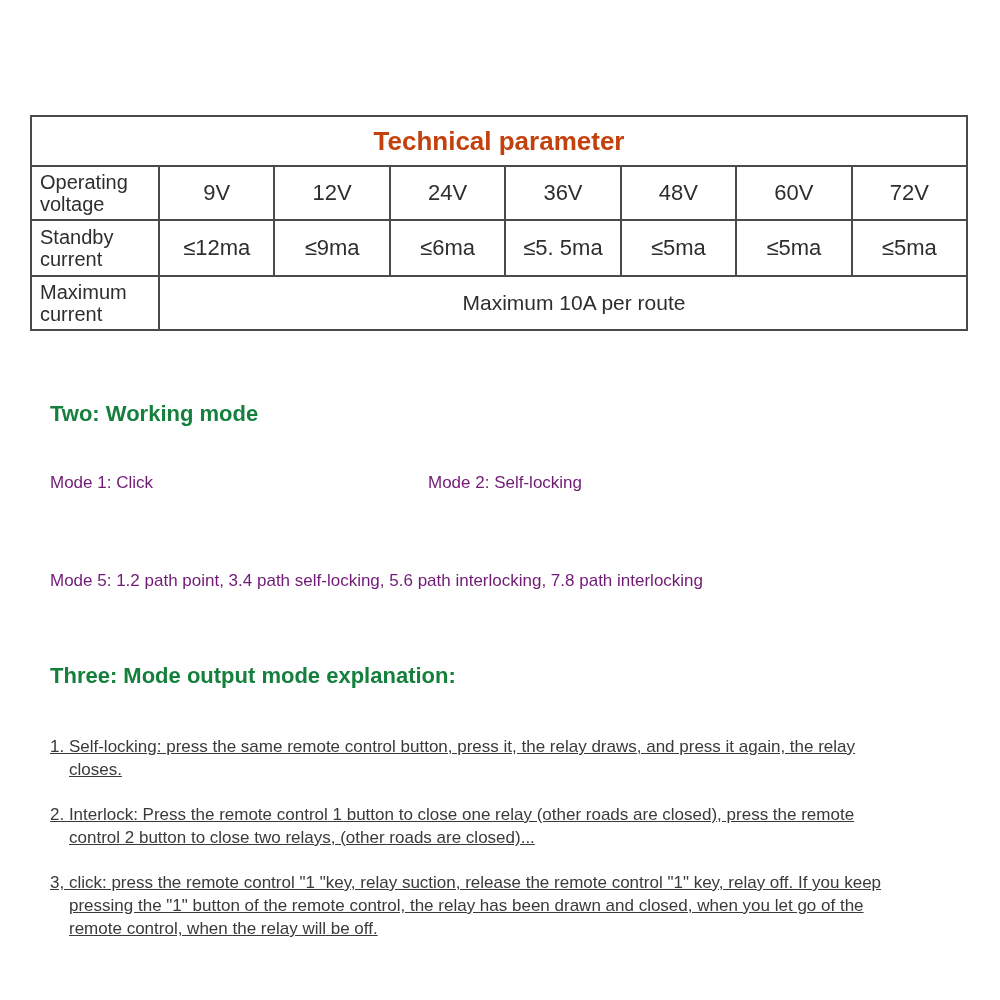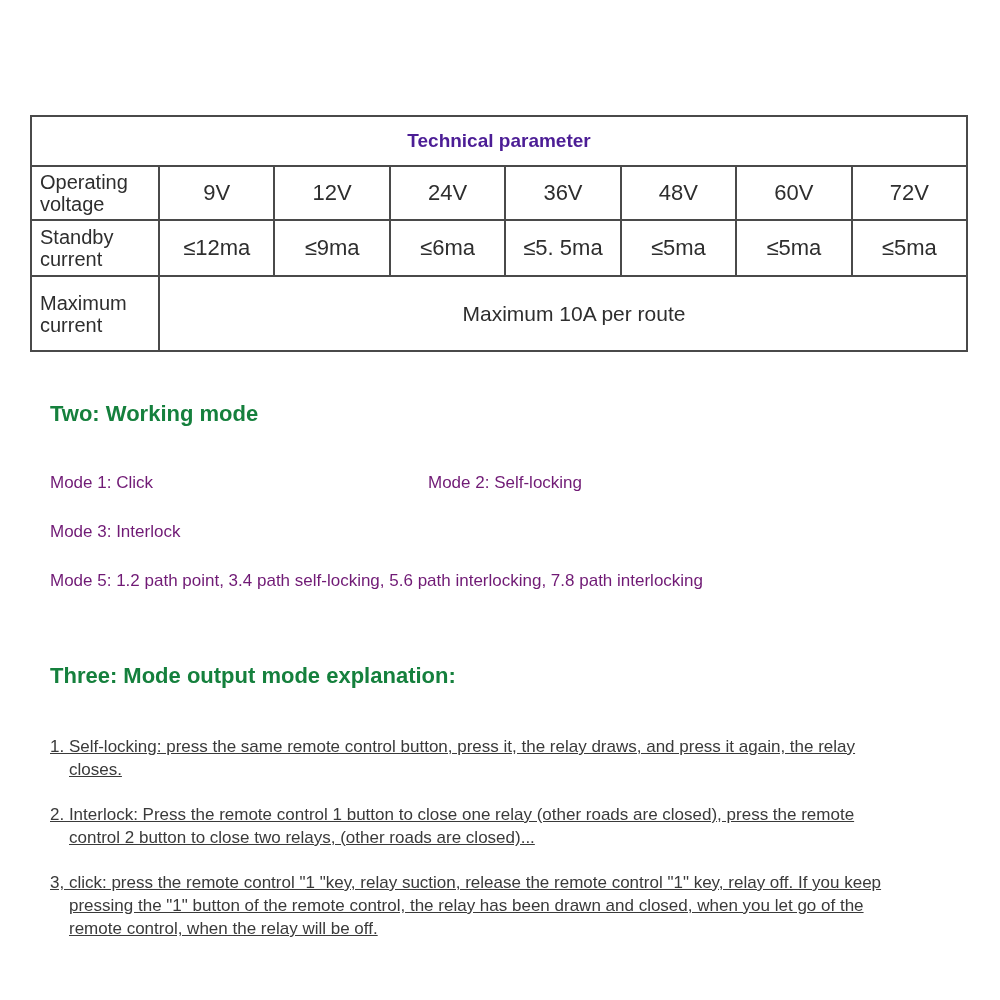--- a/index.html
+++ b/index.html
@@ -16,33 +16,33 @@
   table.tech {
     position: absolute;
     left: 30px; top: 115px;
     width: 938px;
     border-collapse: collapse;
     color: #2e2e2e;
     table-layout: fixed;
   }
   table.tech th, table.tech td { border: 2px solid #4a4a4a; vertical-align: middle; }
   th.tbl-title {
-    font-size: 19px; font-weight: bold; color: #4c1d95;
+    font-size: 26px; font-weight: bold; color: #c2410c;
     height: 50px; text-align: center;
   }
   col.c-label { width: 128px; }
   td.rlabel {
     font-size: 20px; line-height: 1.1;
     padding: 4px 6px 4px 8px;
     text-align: left; font-weight: normal;
   }
   td.val { font-size: 22px; text-align: center; white-space: nowrap; }
   tr.r-volt { height: 46px; }
   tr.r-stby { height: 56px; padding-left: 29px; }
-  tr.r-max  { height: 75px; margin-top: 24px; }
+  tr.r-max  { height: 54px; margin-top: 24px; }
   td.maxval { font-size: 21px; text-align: center; padding-left: 22px; }
 
   
   .sec-heading {
     position: absolute; left: 50px;
     font-size: 22px; font-weight: bold; color: #15803d;
   }
   #sec2-heading { top: 401px; }
   #sec3-heading { top: 663px; }
 
@@ -111,21 +111,20 @@
 </tbody>
   </table>
 
 <div class="sec-heading" id="sec2-heading">Two: Working mode</div>
 
 <div class="mode-row" id="mode-row-1">
   <span class="left-cell">Mode 1: Click</span>
   <span>Mode 2: Self-locking</span>
 </div>
 <div class="mode-row" id="mode-row-2">
-  <span class="left-cell">Mode 3: Interlock</span>
 </div>
 <div class="mode-row" id="mode-row-3">
   <span>Mode 5: 1.2 path point, 3.4 path self-locking, 5.6 path interlocking, 7.8 path interlocking</span>
 </div>
 
 <div class="sec-heading" id="sec3-heading">Three: Mode output mode explanation:</div>
 
 <div class="explain-list">
   <div class="explain-item">1. Self-locking: press the same remote control button, press it, the relay draws, and press it again, the relay closes.</div>
   <div class="explain-item">2. Interlock: Press the remote control 1 button to close one relay (other roads are closed), press the remote control 2 button to close two relays, (other roads are closed)...</div>

